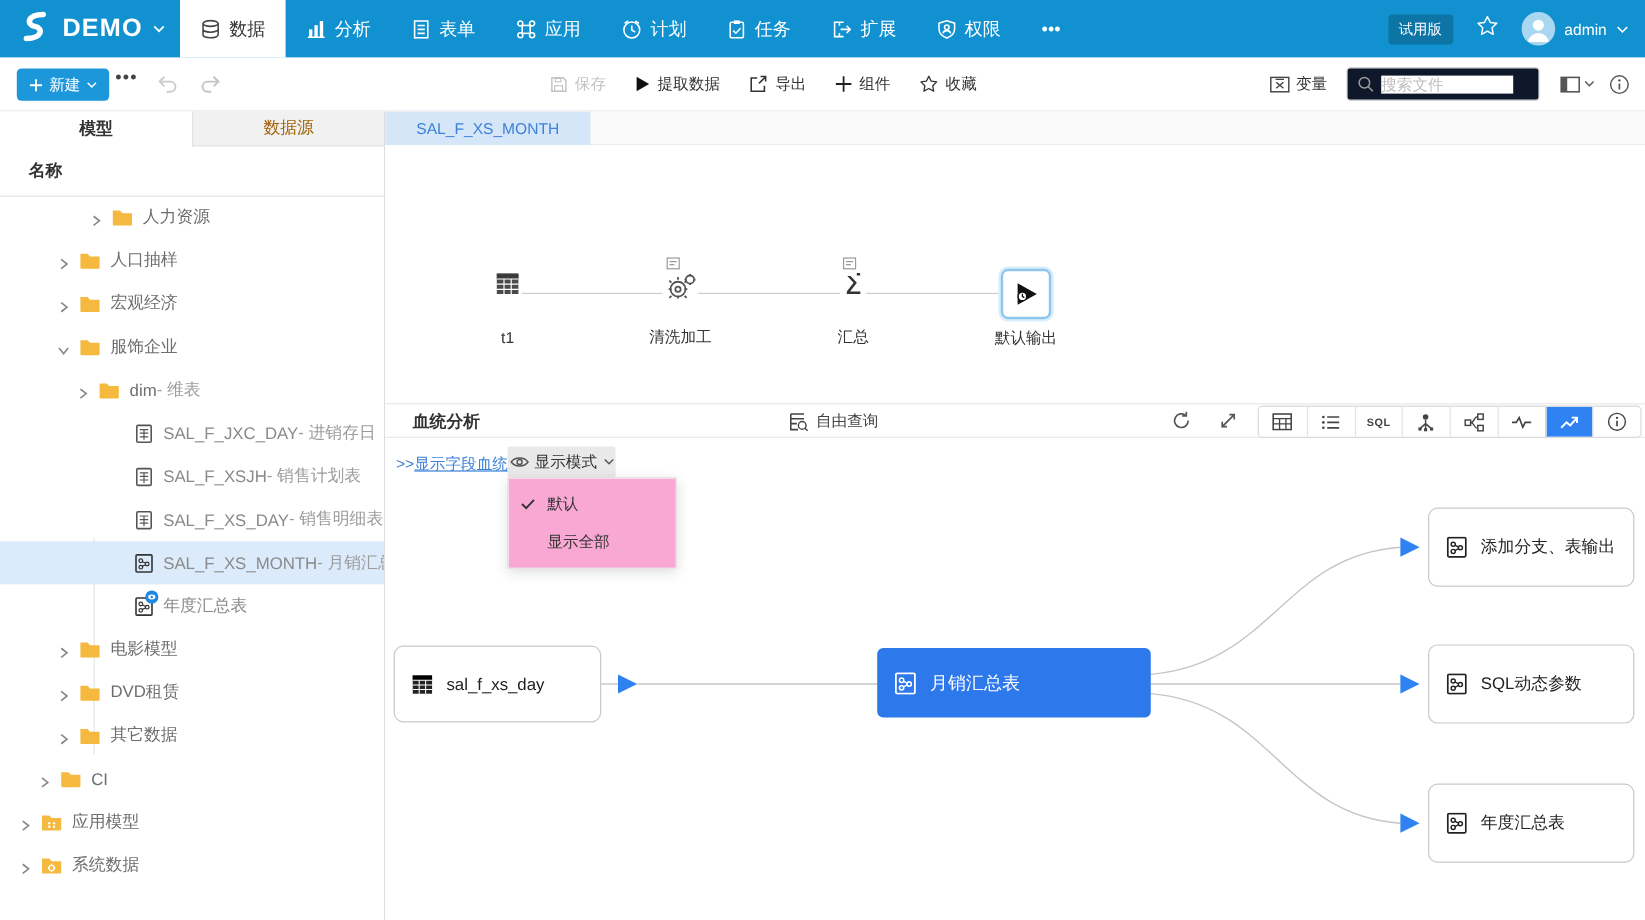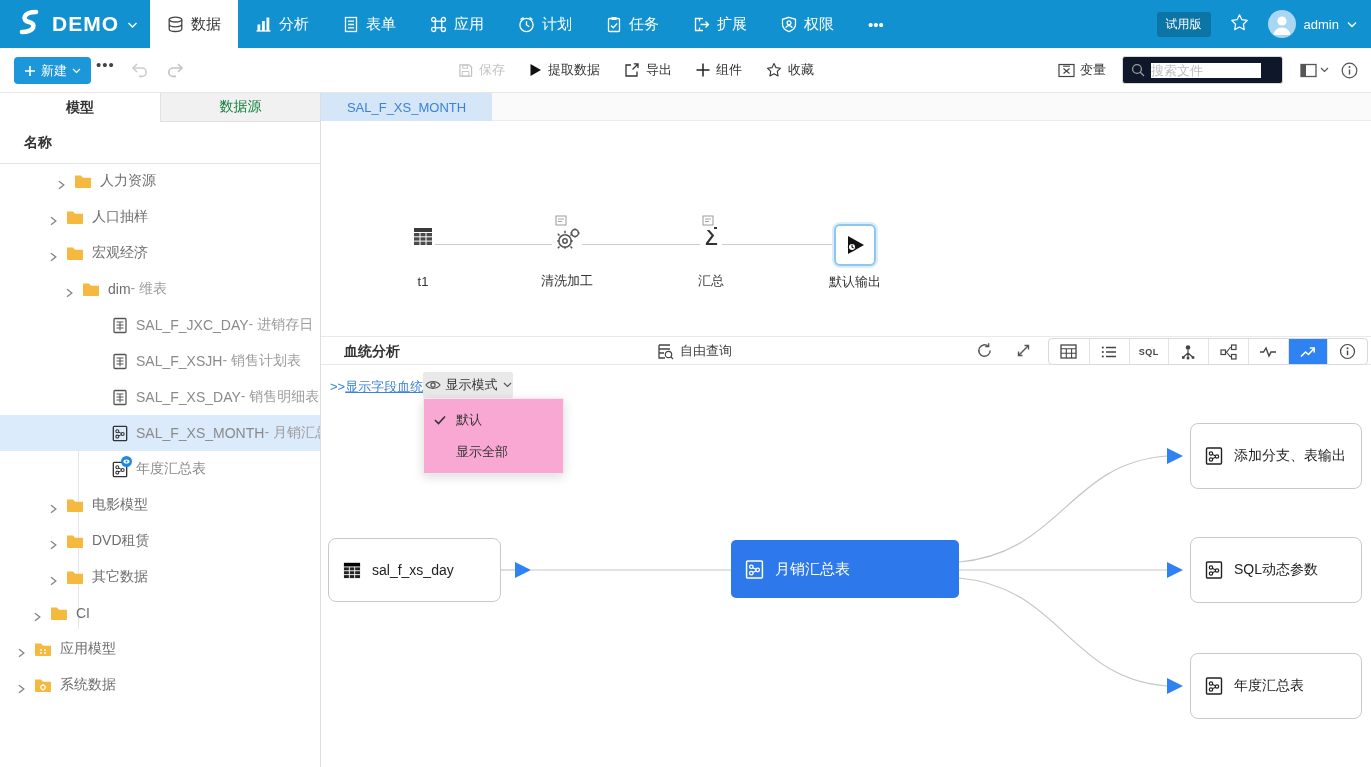--- a/index.html
+++ b/index.html
@@ -35,21 +35,21 @@
   .searchbox input { border:none; outline:none; width:110px; font-size:13px; color:#333; font-family:inherit; }
   .searchbox input::placeholder { color:#bdbdbd; }
   .tb-layout { position:absolute; left:1300px; top:0; height:44px; display:flex; align-items:center; gap:3px; cursor:pointer; }
   .tb-info { position:absolute; left:1341px; top:0; height:44px; display:flex; align-items:center; cursor:pointer; }
 
   
   .sidebar { position:absolute; left:0; top:93px; width:321px; height:674px; background:#fff; border-right:1px solid #ddd; }
   .side-tabs { display:flex; height:29px; }
   .side-tab { width:160px; height:29px; display:flex; align-items:center; justify-content:center; font-size:14px; cursor:pointer; }
   .side-tab.active { background:#fff; color:#333; font-weight:700; }
-  .side-tab.inactive { background:#f1f1f1; color:#15803d; border-left:1px solid #e2e2e2; border-bottom:1px solid #e2e2e2; }
+  .side-tab.inactive { background:#f1f1f1; color:#a16207; border-left:1px solid #e2e2e2; border-bottom:1px solid #e2e2e2; }
   .name-hdr { position:absolute; left:24px; top:41px; font-size:14px; font-weight:700; color:#333; }
   .side-div { position:absolute; left:0; top:70px; width:320px; height:1px; background:#e3e3e3; }
   .tree { position:absolute; left:0; top:70px; width:320px; height:604px; overflow:hidden; }
   .trow { position:relative; height:36px; display:flex; align-items:center; cursor:pointer; }
   .trow.selected { background:#dcebfb; }
   .chev { width:10px; height:10px; margin-right:8px; flex:0 0 auto; }
   .chev.none { visibility:hidden; }
   .ticon { margin-right:8px; flex:0 0 auto; position:relative; display:flex; }
   .tname { font-size:14px; color:#6e6e6e; white-space:nowrap; }
   .tsuffix { font-size:14px; color:#9c9c9c; white-space:nowrap; }
@@ -319,21 +319,21 @@
 
   <div class="sidebar">
     <div class="side-tabs">
       <div class="side-tab active">模型</div>
       <div class="side-tab inactive">数据源</div>
     </div>
     <div class="name-hdr">名称</div>
     <div class="side-div"></div>
     <div class="tree" id="tree">
       <div class="guide"></div>
-    <div class="trow" style="padding-left: 56px;">
+    <div class="trow" style="padding-left: 75px;">
           <span class="chev"><svg width="10" height="10" viewBox="0 0 10 10">
               <path d="M3 1.2 L7.8 5 L3 8.8" stroke="#888" stroke-width="1.4" fill="none"></path>
             </svg></span>
           <span class="ticon">
             <svg width="18" height="15" viewBox="0 0 18 15">
               <path d="M1 1.5 h6 l2 2.2 h8 V13 a1 1 0 0 1 -1 1 H2 a1 1 0 0 1 -1 -1 Z" fill="#f6b93f"></path>
             </svg>
           </span>
           <span class="tname">人力资源</span>
         </div>
@@ -351,20 +351,31 @@
         <div class="trow" style="padding-left: 48px;">
           <span class="chev"><svg width="10" height="10" viewBox="0 0 10 10">
               <path d="M3 1.2 L7.8 5 L3 8.8" stroke="#888" stroke-width="1.4" fill="none"></path>
             </svg></span>
           <span class="ticon">
             <svg width="18" height="15" viewBox="0 0 18 15">
               <path d="M1 1.5 h6 l2 2.2 h8 V13 a1 1 0 0 1 -1 1 H2 a1 1 0 0 1 -1 -1 Z" fill="#f6b93f"></path>
             </svg>
           </span>
           <span class="tname">宏观经济</span>
+        </div>
+        <div class="trow" style="padding-left: 48px;">
+          <span class="chev"><svg width="10" height="10" viewBox="0 0 10 10">
+              <path d="M1.2 3 L5 7.8 L8.8 3" stroke="#888" stroke-width="1.4" fill="none"></path>
+            </svg></span>
+          <span class="ticon">
+            <svg width="18" height="15" viewBox="0 0 18 15">
+              <path d="M1 1.5 h6 l2 2.2 h8 V13 a1 1 0 0 1 -1 1 H2 a1 1 0 0 1 -1 -1 Z" fill="#f6b93f"></path>
+            </svg>
+          </span>
+          <span class="tname">服饰企业</span>
         </div>
         <div class="trow" style="padding-left: 64px;">
           <span class="chev"><svg width="10" height="10" viewBox="0 0 10 10">
               <path d="M3 1.2 L7.8 5 L3 8.8" stroke="#888" stroke-width="1.4" fill="none"></path>
             </svg></span>
           <span class="ticon">
             <svg width="18" height="15" viewBox="0 0 18 15">
               <path d="M1 1.5 h6 l2 2.2 h8 V13 a1 1 0 0 1 -1 1 H2 a1 1 0 0 1 -1 -1 Z" fill="#f6b93f"></path>
             </svg>
           </span>

